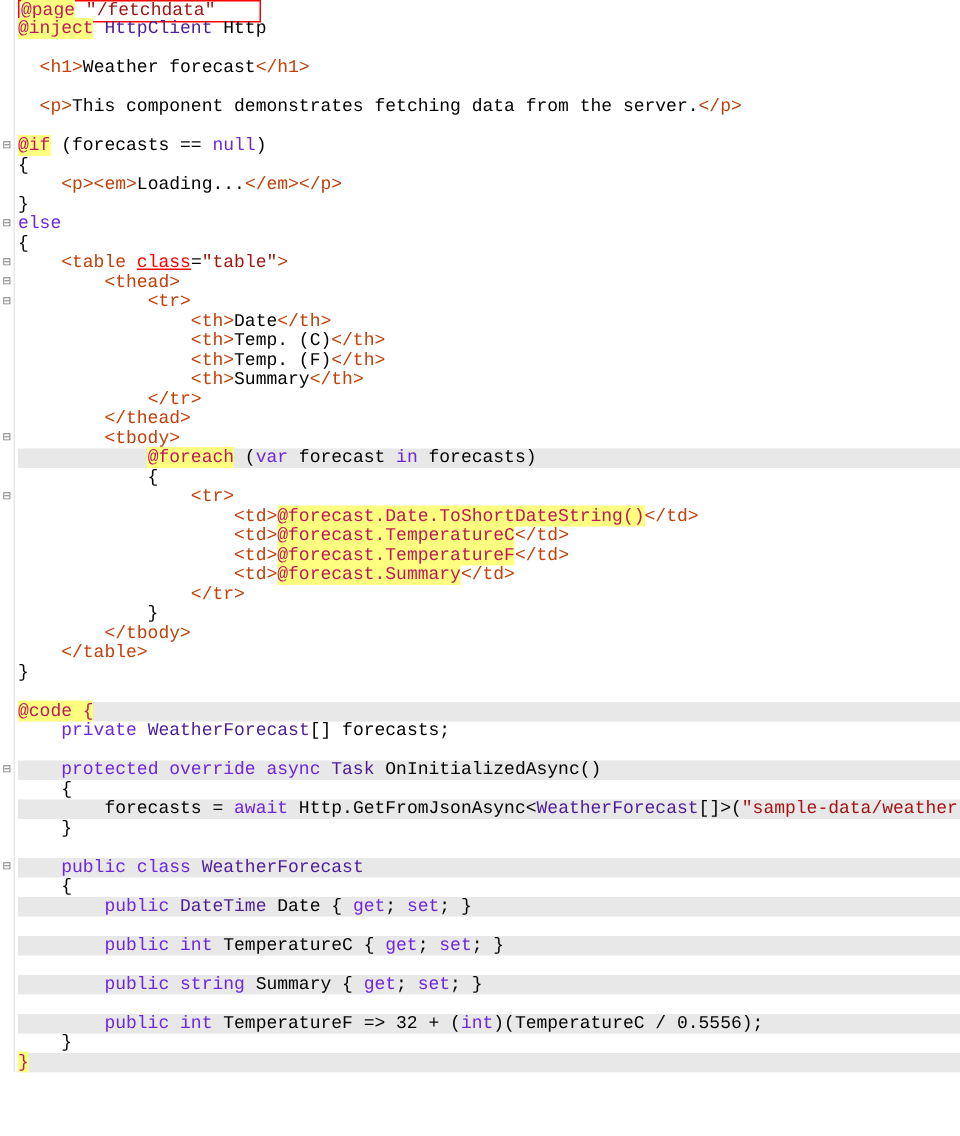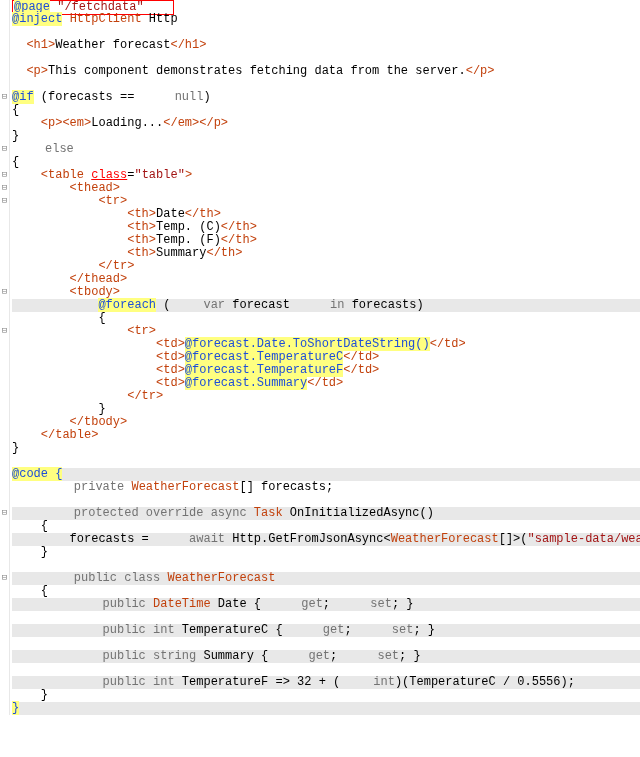--- a/index.html
+++ b/index.html
@@ -29,26 +29,26 @@
     line-height: 13px;
   }
   .code {
     white-space: pre;
     line-height: 13px;
     padding-left: 2px;
     flex: 1;
   }
   .line { height: 13px; }
   
-  .dir     { color: #1d4ed8; background: #ffff80; }
+  .dir     { color: #be185d; background: #ffff80; }
   .str     { color: #a31515; }
   .tag     { color: #c2410c; }
   .attr    { color: #ff0000; text-decoration: underline; }
-  .kw      { color: #737373; margin-left: 33px; }
-  .typ     { color: #c2410c; }
+  .kw      { color: #6d28d9; }
+  .typ     { color: #4c1d95; }
   .plain   { color: #000000; }
   .redbox  { border: 1px solid #ff0000; display: inline-block; padding: 0 1px; }
   .hl      { background: #e8e8e8; }
 </style>
 </head>
 <body>
 
 <div class="editor">
   <div class="gutter" id="gutter">
       <div class="gline"></div>

